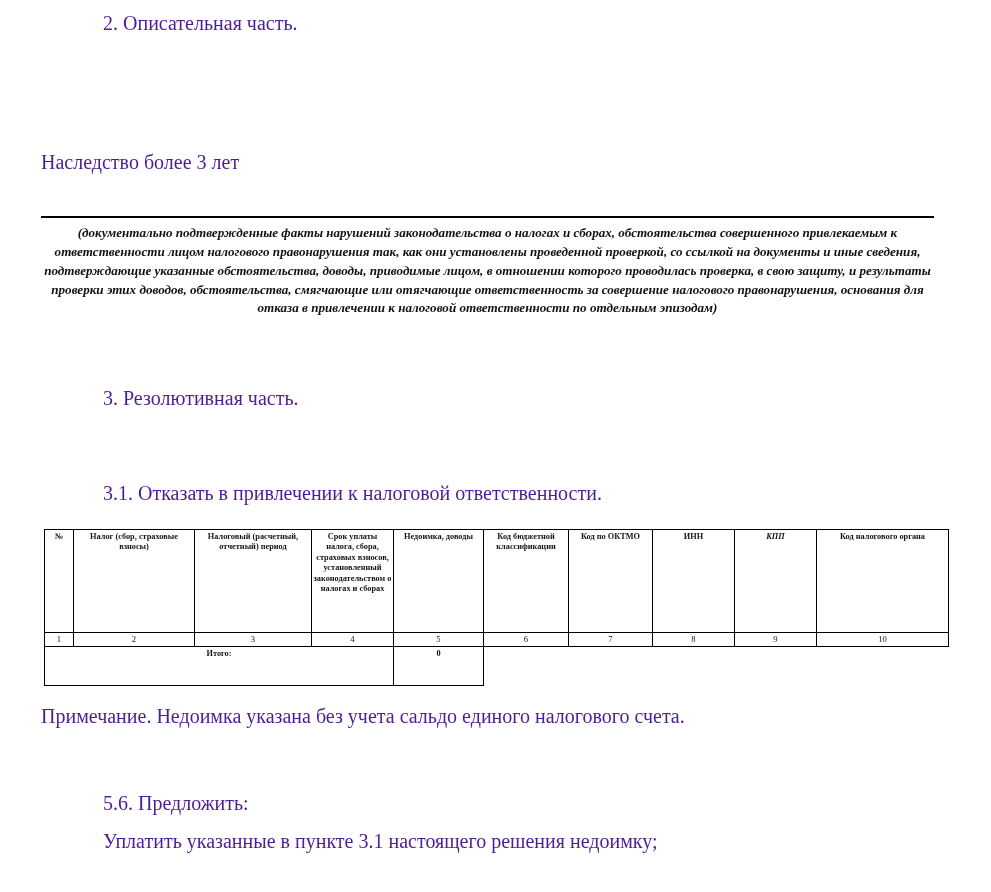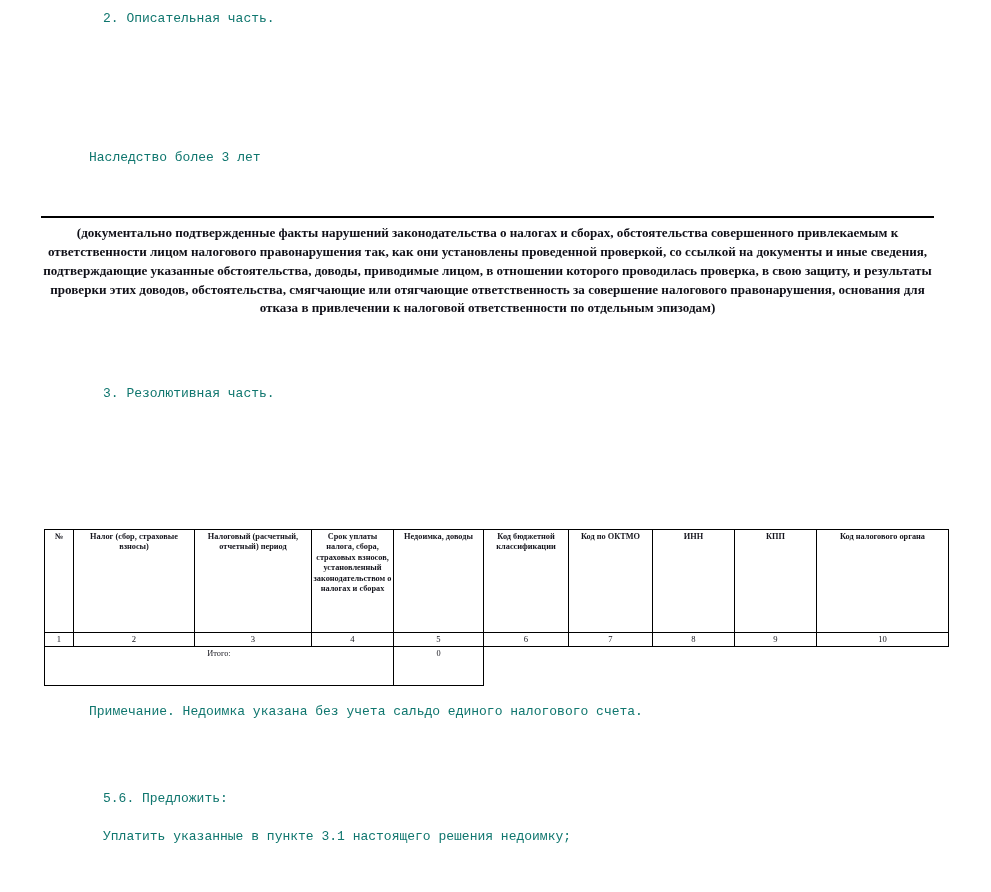--- a/index.html
+++ b/index.html
@@ -18,46 +18,46 @@
 
   .page {
     position: relative;
     width: 991px;
     height: 892px;
   }
 
   
   .para {
     position: absolute;
-    font-size: 13px;
+    font-size: 20px;
     line-height: 1.25;
-    color: #0f766e;
+    color: #4c1d95;
     white-space: nowrap;
-    font-family: Liberation Mono, monospace;
   }
 
   .indent-1 { left: 103px; }
-  .flush    { left: 41px; margin-left: 48px; }
+  .flush    { left: 41px; }
 
   
   .rule-top {
     position: absolute;
     left: 41px;
     top: 216px;
     width: 893px;
     height: 2px;
     background: #000000;
   }
   .italic-block {
     position: absolute;
     left: 41px;
     top: 224px;
     width: 893px;
     text-align: center;
     font-size: 13.1px;
+    font-style: italic;
     font-weight: bold;
     line-height: 1.44;
     color: #101018;
   }
 
   
   .tbl-wrap {
     position: absolute;
     left: 44px;
     top: 529px;
@@ -81,21 +81,21 @@
   }
   table.grid tr.numrow td {
     height: 13px;
     vertical-align: middle;
     font-weight: normal;
     font-size: 8.6px;
     padding: 0;
   }
   table.grid tr.totalrow td {
     height: 36px;
-    font-weight: normal;
+    font-weight: bold;
   }
   td.no-border {
     border: 0 !important;
   }
   td.total-label {
     text-align: right;
     vertical-align: top;
     padding-right: 4px;
     padding-top: 3px;
   }
@@ -106,40 +106,41 @@
 
   
   .c1  { width: 26px; }
   .c2  { width: 118px; }
   .c3  { width: 114px; }
   .c4  { width: 79px; }
   .c5  { width: 87px; }
   .c6  { width: 82px; }
   .c7  { width: 81px; }
   .c8  { width: 79px; }
-  .c9  { width: 79px; }
+  .c9  { width: 79px; font-style: italic; }
   .c10 { width: 129px; }
 </style>
 </head>
 <body>
 
 <div class="page">
 
   <div class="para indent-1" style="top:11px;">2. Описательная часть.</div>
 
 
   <div class="para flush" style="top:150px;">Наследство более 3 лет</div>
 
   <div class="rule-top"></div>
 
   <div class="italic-block">(документально подтвержденные факты нарушений законодательства о налогах и сборах, обстоятельства совершенного привлекаемым к ответственности лицом налогового правонарушения так, как они установлены проведенной проверкой, со ссылкой на документы и иные сведения, подтверждающие указанные обстоятельства, доводы, приводимые лицом, в отношении которого проводилась проверка, в свою защиту, и результаты проверки этих доводов, обстоятельства, смягчающие или отягчающие ответственность за совершение налогового правонарушения, основания для отказа в привлечении к налоговой ответственности по отдельным эпизодам)</div>
 
   <div class="para indent-1" style="top:386px;">3. Резолютивная часть.</div>
 
 
+  <div class="para indent-1" style="top:481px;">3.1. Отказать в привлечении к налоговой ответственности.</div>
 
   <div class="tbl-wrap">
     <table class="grid">
       <tbody>
           <tr class="head">
         <td class="c1">№</td>
         <td class="c2">Налог (сбор, страховые взносы)</td>
         <td class="c3">Налоговый (расчетный, отчетный) период</td>
         <td class="c4">Срок уплаты налога, сбора, страховых взносов, установленный законодательством о налогах и сборах</td>
         <td class="c5">Недоимка, доводы</td>

